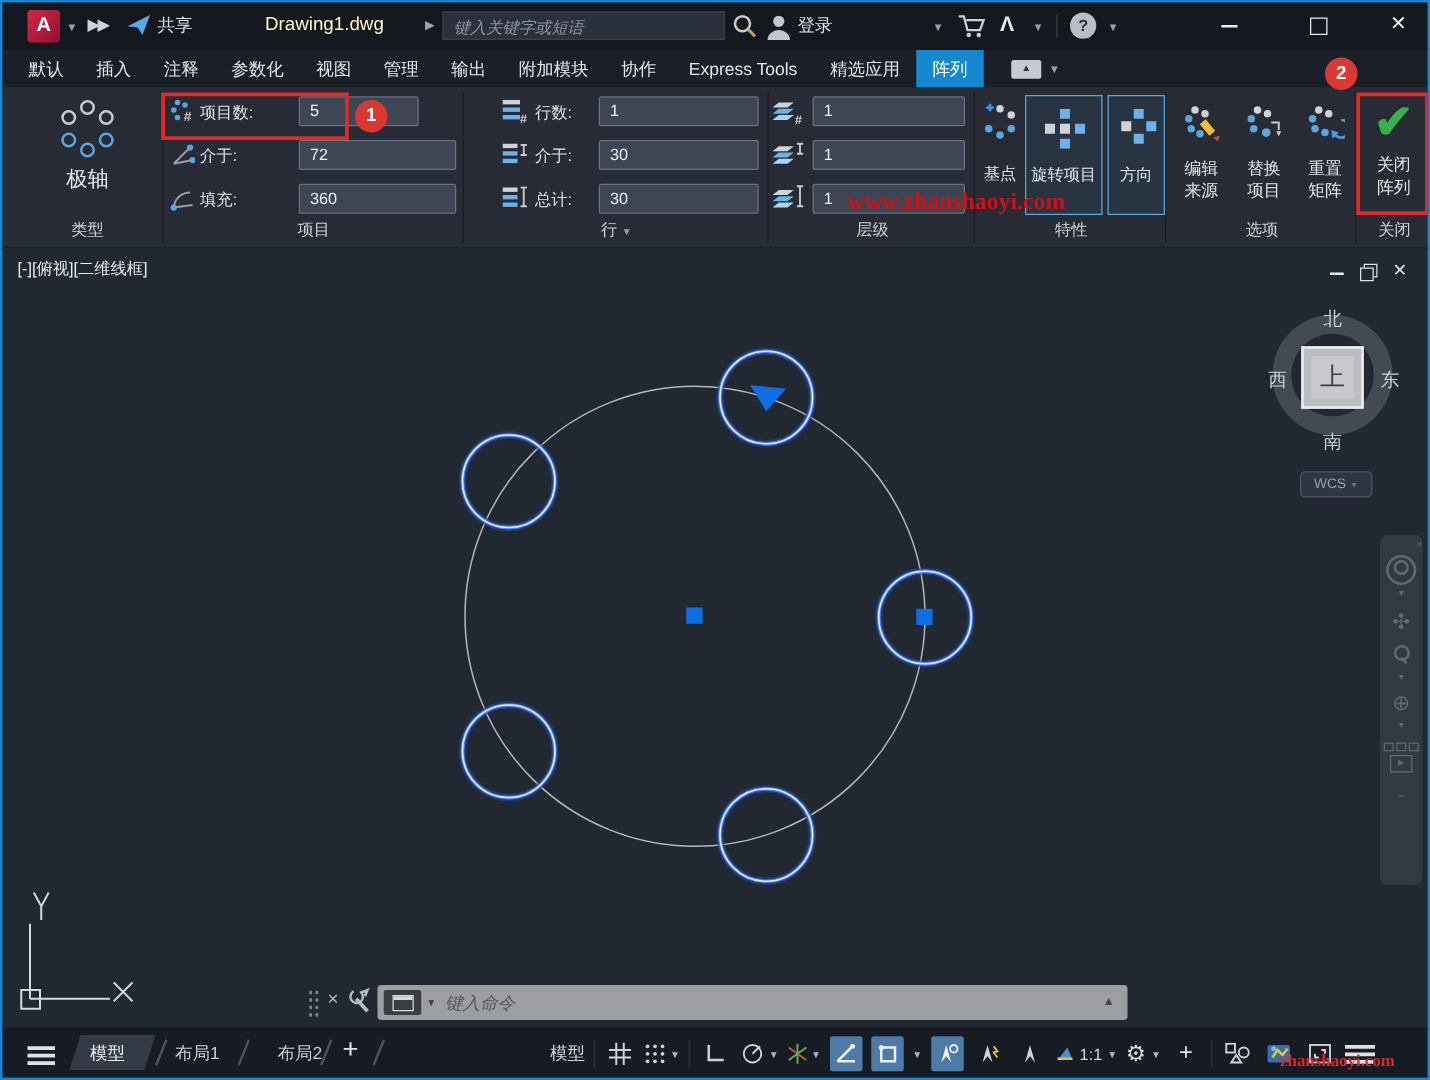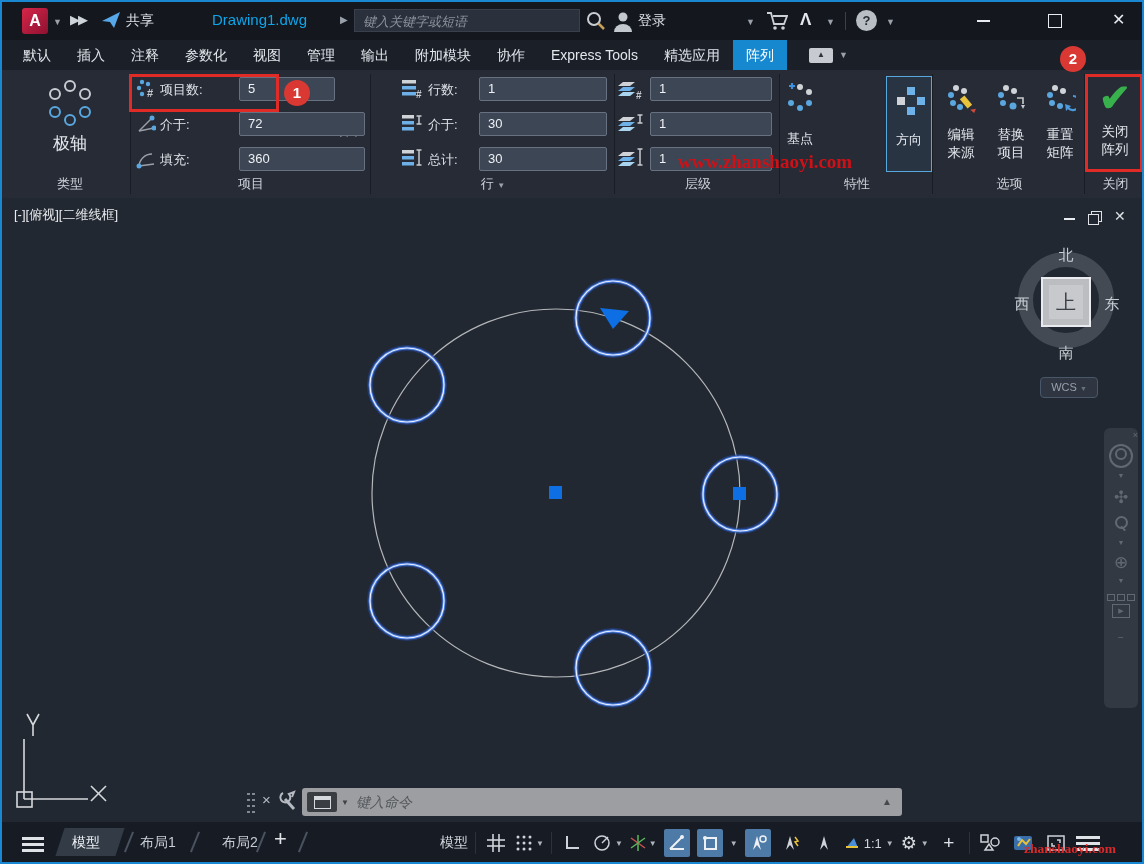--- a/index.html
+++ b/index.html
@@ -7,21 +7,21 @@
        font-family:"Liberation Sans",sans-serif;overflow:hidden;
        border:2px solid #1a87d2;box-sizing:border-box;color:#e6e9ee;}
   .abs{position:absolute;}
   
   .titlebar{left:0;top:0;width:1140px;height:38px;background:#14171e;}
   .logo{left:20px;top:6px;width:26px;height:26px;border-radius:3px;
         background:linear-gradient(135deg,#d62649,#8e1130);color:#fff;font-weight:bold;
         font-size:16px;text-align:center;line-height:26px;}
   .caret{color:#9aa1ab;font-size:9px;}
   .tbtxt{color:#dde1e6;font-size:14px;}
-  .filename{color:#0ea5e9;font-size:15px;}
+  .filename{color:#fef9c3;font-size:15px;}
   .searchbox{left:352px;top:7px;width:226px;height:23px;background:#2b313c;border:1px solid #39404c;
              font-style:italic;color:#8d949e;font-size:13px;line-height:23px;padding-left:8px;box-sizing:border-box;}
   .winbtn{color:#e8ebef;font-size:16px;line-height:16px;}
   .maxbox{width:12px;height:12px;border:1.5px solid #e8ebef;}
   .minbar{width:13px;height:2px;background:#e8ebef;}
   .helpcircle{width:21px;height:21px;border-radius:50%;background:#b9bec5;color:#262b33;
               font-size:13px;font-weight:bold;text-align:center;line-height:21px;}
   .vdiv{width:1px;height:18px;background:#39414d;}
   
   .tabrow{left:0;top:38px;width:1140px;height:30px;background:#1b1f28;display:flex;align-items:stretch;padding-left:8px;box-sizing:border-box;}
@@ -257,20 +257,30 @@
   <svg class="abs" style="left:783px;top:80px;" width="30" height="30">
     <circle cx="15" cy="5" r="3" fill="#cfd3d7"></circle>
       <circle cx="24" cy="10" r="3" fill="#cfd3d7"></circle>
     <circle cx="24" cy="21" r="3" fill="#5aa7e0"></circle>
       <circle cx="15" cy="26" r="3" fill="#5aa7e0"></circle>
     <circle cx="6" cy="21" r="3" fill="#5aa7e0"></circle>
     <path d="M4,4 h6 M7,1 v6" stroke="#3f8fe0" stroke-width="2.2"></path>
   </svg>
   <div class="abs bigbtnlabel" style="left:778px;top:128px;width:40px;font-size:13px;">基点</div>
 
+  <div class="abs togglebtn" style="left:818px;top:74px;width:62px;height:96px;">
+    <svg style="position:absolute;left:15px;top:10px;" width="32" height="32">
+      <rect x="12" y="0" width="8" height="8" fill="#6db1e8"></rect>
+      <rect x="24" y="12" width="8" height="8" fill="#6db1e8"></rect>
+      <rect x="12" y="24" width="8" height="8" fill="#6db1e8"></rect>
+      <rect x="0" y="12" width="8" height="8" fill="#cfd3d7"></rect>
+      <rect x="12" y="12" width="8" height="8" fill="#cfd3d7"></rect>
+    </svg>
+    <div class="bigbtnlabel" style="position:absolute;left:0;top:54px;width:60px;font-size:13px;">旋转项目</div>
+  </div>
 
   <div class="abs togglebtn" style="left:884px;top:74px;width:46px;height:96px;">
     <svg style="position:absolute;left:8px;top:10px;" width="32" height="32">
       <rect x="12" y="0" width="8" height="8" fill="#6db1e8"></rect>
       <rect x="2" y="10" width="8" height="8" fill="#cfd3d7"></rect>
       <rect x="22" y="10" width="8" height="8" fill="#6db1e8"></rect>
       <rect x="12" y="20" width="8" height="8" fill="#6db1e8"></rect>
     </svg>
     <div class="bigbtnlabel" style="position:absolute;left:0;top:54px;width:44px;font-size:13px;">方向</div>
   </div>

